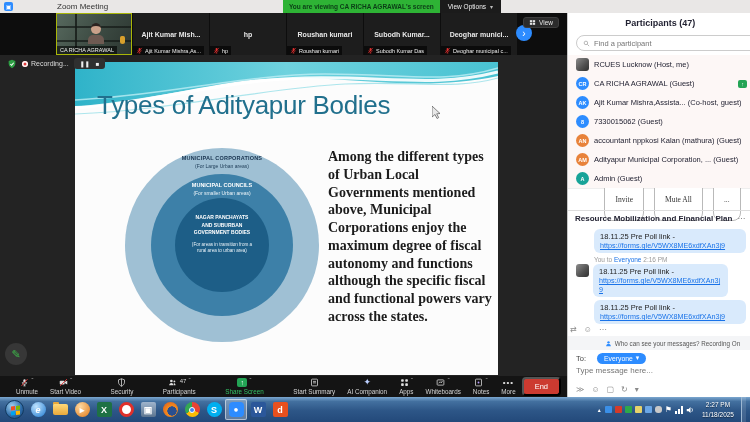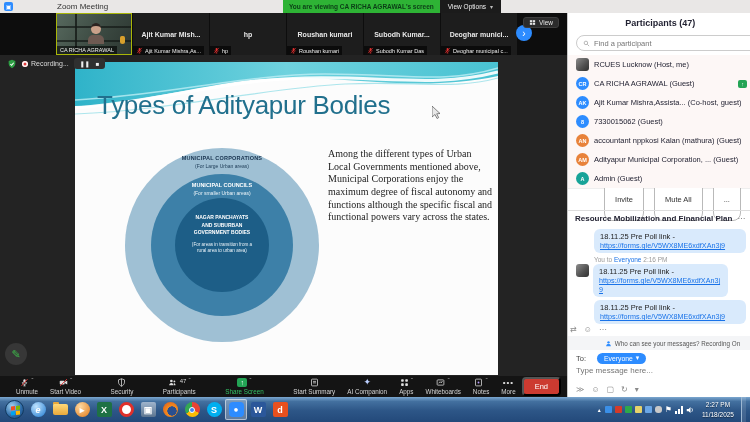--- a/index.html
+++ b/index.html
@@ -48,21 +48,21 @@
   .ring-middle { left:76px; top:112px; width:142px; height:142px; background:#3d80a8; }
   .ring-inner { left:100px; top:136px; width:94px; height:94px; background:#1d5e87; }
   .ring-text { position:absolute; width:100%; text-align:center; }
   .ring-outer .t1 { top:7px; font-size:5.5px; font-weight:bold; color:#16314d; letter-spacing:.2px; }
   .ring-outer .t2 { top:15px; font-size:5px; color:#1c3a55; }
   .ring-middle .t1 { top:8px; font-size:5.5px; font-weight:bold; color:#fff; }
   .ring-middle .t2 { top:16px; font-size:5px; color:#eaf2f7; }
   .ring-inner .block { position:absolute; top:16px; width:100%; text-align:center; color:#fff; }
   .ring-inner .l { font-size:5px; font-weight:bold; line-height:1.5; }
   .ring-inner .s { font-size:4.6px; line-height:1.45; margin-top:5px; color:#e8f1f7; }
-  .slide-para { position:absolute; left:253px; top:86px; width:166px; font-family:"Liberation Serif", serif; font-weight:400; font-size:10px; line-height:1.27; color:#1c1c1c; }
+  .slide-para { position:absolute; left:253px; top:86px; width:166px; font-family:"Liberation Serif", serif; font-weight:700; font-size:14px; line-height:1.27; color:#1c1c1c; }
 
   
   .annot-btn { position:absolute; left:5px; top:343px; width:22px; height:22px; border-radius:50%; background:#373737; display:flex; align-items:center; justify-content:center; color:#3db54a; font-size:11px; z-index:15; }
 
   
   .sidebar { position:absolute; left:567px; top:13px; width:210px; height:384px; background:#fff; border-left:1px solid #c9c9c9; display:flex; flex-direction:column; z-index:25; font-size:8px; }
   .sb-header { height:20px; display:flex; align-items:center; padding:0 7px; flex:0 0 auto; }
   .sb-title { flex:1; text-align:center; font-weight:bold; font-size:9px; color:#232333; }
   .sb-hicon { color:#777; font-size:8px; margin-left:6px; }
   .sb-search { margin:2px 8px 4px; border:1px solid #ccc; border-radius:9px; height:16px; display:flex; align-items:center; padding:0 6px; gap:4px; flex:0 0 auto; }
@@ -72,21 +72,21 @@
   .avatar { width:13px; height:13px; border-radius:50%; color:#fff; font-size:5.5px; font-weight:bold; display:flex; align-items:center; justify-content:center; flex:0 0 auto; }
   .avatar.sq { border-radius:3px; }
   .av-photo { background:linear-gradient(135deg,#8d8d8d,#4f4f4f 60%,#303030); }
   .av-blue { background:#2D8CFF; } .av-orange { background:#e8823a; } .av-teal { background:#17a398; }
   .pname { flex:1; font-size:7.5px; color:#232333; white-space:nowrap; overflow:hidden; text-overflow:ellipsis; }
   .picons { display:flex; align-items:center; gap:3px; flex:0 0 auto; }
   .rec-ind { width:7px; height:7px; border:1px solid #e02f2f; border-radius:50%; position:relative; }
   .rec-ind::after { content:""; position:absolute; left:1.5px; top:1.5px; width:2px; height:2px; border-radius:50%; background:#e02f2f; }
   .share-ind { width:9px; height:8px; background:#23a455; border-radius:2px; color:#fff; font-size:5.5px; display:flex; align-items:center; justify-content:center; }
   .sb-btnrow { height:22px; display:flex; align-items:center; justify-content:center; gap:10px; border-top:1px solid #eee; flex:0 0 auto; }
-  .sb-btn { border:1px solid #b9b9b9; border-radius:8px; padding:16px 10px; font-size:7.5px; color:#333; background:#fff; }
+  .sb-btn { border:1px solid #b9b9b9; border-radius:8px; padding:16px 10px; font-size:7.5px; color:#333; background:#fff;font-family:Liberation Serif, serif; }
   .chat-header { height:16px; display:flex; align-items:center; padding:0 7px; border-top:1px solid #ddd; flex:0 0 auto; }
   .chat-title { flex:1; font-weight:bold; font-size:8px; color:#232333; white-space:nowrap; overflow:hidden; }
   .chat-body { flex:1 1 auto; min-height:0; overflow:hidden; padding:3px 8px 0 8px; position:relative; }
   .bubble { background:#d9eafc; border-radius:6px; padding:3px 6px; margin:0 0 3px 0; width:152px; }
   .bubble .btext { font-size:7.5px; color:#222; }
   .bubble .blink { font-size:7.2px; color:#1a73e8; text-decoration:underline; word-break:break-all; }
   .meta { font-size:6.5px; color:#9a9a9a; margin:3px 0 1px 2px; }
   .meta .to { color:#1a73e8; }
   .msg-with-avatar { display:flex; gap:4px; align-items:flex-start; }
   .msg-with-avatar .bubble { width:135px; }

